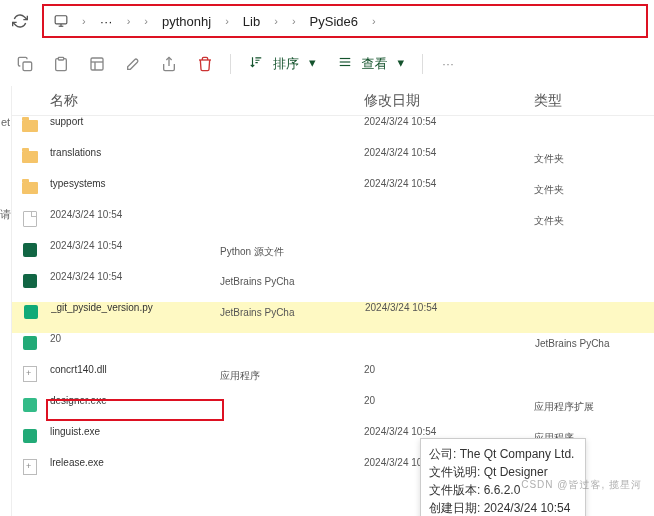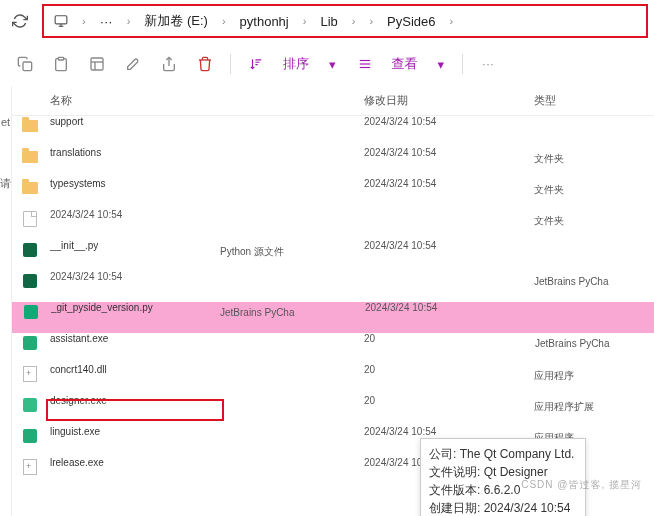--- a/index.html
+++ b/index.html
@@ -8,32 +8,32 @@
     .refresh { width: 28px; height: 28px; display: flex; align-items: center; justify-content: center; color: #555; }
     .crumbwrap { position: relative; flex: 1; margin-left: 8px; height: 34px; }
     .crumb-redbox { position: absolute; inset: 0; border: 2px solid #d12; }
     .crumbs { display: flex; align-items: center; height: 100%; padding: 0 6px; gap: 2px; font-size: 13px; color: #222; }
     .crumb, .crumb-sep { padding: 4px 6px; display: flex; align-items: center; }
     .crumb-sep { color: #888; font-size: 11px; }
     .crumb-icon { color: #555; }
     .toolbar { display: flex; align-items: center; height: 44px; padding: 4px 10px; gap: 6px; color: #777; }
     .tbtn { width: 30px; height: 30px; display: flex; align-items: center; justify-content: center; color: #888; }
     .tbtn.red { color: #c33; }
-    .tlabel { display: flex; align-items: center; gap: 20px; padding: 0 8px; color: #a21caf; font-size: 13px; }
+    .tlabel { display: flex; align-items: flex-start; gap: 10px; padding: 0 8px; color: #14532d; font-size: 13px; }
     .divider { width: 1px; height: 20px; background: #ddd; margin: 0 4px; }
     .listarea { display: flex; height: calc(100% - 86px); }
-    .sidecut { width: 12px; border-right: 1px solid #eee; background: #fff; display: flex; flex-direction: column; align-items: center; gap: 48px; padding-top: 30px; font-size: 11px; color: #666; }
+    .sidecut { width: 12px; border-right: 1px solid #eee; background: #fff; display: flex; flex-direction: column; align-items: center; gap: 79px; padding-top: 30px; font-size: 11px; color: #666; }
     .main { flex: 1; position: relative; }
-    .hdr { display: flex; align-items: center; height: 30px; border-bottom: 1px solid #eee; padding-left: 38px; font-size: 11px; color: #555; }
+    .hdr { display: flex; align-items: center; height: 30px; border-bottom: 1px solid #eee; padding-left: 38px; font-size: 14px; color: #555; }
     .col-name { width: 314px; }
     .col-date { width: 170px; }
     .col-type { flex: 1; }
     .rows { }
     .row { display: flex; align-items: flex-start; height: 31px; padding-left: 8px; font-size: 10px; }
-    .row.sel { background: #f9a8d4; padding-left: 9px; }
+    .row.sel { background: #fef9c3; padding-left: 9px; }
     .icon { width: 20px; height: 20px; margin-right: 10px; display: flex; align-items: center; justify-content: center; flex-shrink: 0; }
     .folder { width: 16px; height: 12px; background: #f5c469; border-radius: 1px; position: relative; }
     .folder::before { content: ""; position: absolute; top: -3px; left: 0; width: 7px; height: 3px; background: #f5c469; border-radius: 1px 1px 0 0; }
     .file-pyi { width: 14px; height: 16px; border: 1px solid #bbb; background: #fff; border-radius: 1px; position: relative; }
     .file-pyi::after { content: ""; position: absolute; top: 0; right: 0; width: 4px; height: 4px; background: #fff; border-left: 1px solid #bbb; border-bottom: 1px solid #bbb; }
     .file-jb { width: 14px; height: 14px; background: #164; border-radius: 2px; }
     .file-jb.alt { background: #1a7; }
     .file-exe-green { width: 14px; height: 14px; background: #2a7; border-radius: 2px; }
     .file-exe-green.sq { background: #3b8; }
     .file-cpp { width: 14px; height: 16px; border: 1px solid #bbb; background: #fff; position: relative; }
@@ -61,21 +61,20 @@
       <span class="crumb crumb-icon">
           <svg width="14" height="14" viewBox="0 0 24 24" fill="none" stroke="currentColor" stroke-width="2">
             <rect x="2" y="3" width="20" height="14" rx="2"></rect>
             <line x1="8" y1="21" x2="16" y2="21"></line>
             <line x1="12" y1="17" x2="12" y2="21"></line>
           </svg>
         </span>
       <span class="crumb-sep">›</span>
       <span class="crumb">···</span>
       <span class="crumb-sep">›</span>
-      <span class="crumb">新加卷 (E:)</span>
       <span class="crumb-sep">›</span>
       <span class="crumb">pythonhj</span>
       <span class="crumb-sep">›</span>
       <span class="crumb">Lib</span>
       <span class="crumb-sep">›</span>
       <span class="crumb-sep">›</span>
       <span class="crumb">PySide6</span>
       <span class="crumb-sep">›</span>
     </div>
   </div>
@@ -180,21 +179,20 @@
           <div class="icon">
             <div class="file-pyi"></div>
           </div>
           <div class="date">2024/3/24 10:54</div>
           <div class="type">Python 源文件</div>
         </div>
         <div class="row">
           <div class="icon">
             <div class="file-jb"></div>
           </div>
-          <div class="name">__init__.py</div>
           <div class="date">2024/3/24 10:54</div>
           <div class="type">JetBrains PyCha</div>
         </div>
         <div class="row">
           <div class="icon">
             <div class="file-jb"></div>
           </div>
           <div class="date">2024/3/24 10:54</div>
           <div class="type">JetBrains PyCha</div>
         </div>
@@ -203,21 +201,20 @@
             <div class="file-jb alt"></div>
           </div>
           <div class="name">_git_pyside_version.py</div>
           <div class="date">2024/3/24 10:54</div>
           <div class="type">JetBrains PyCha</div>
         </div>
         <div class="row">
           <div class="icon">
             <div class="file-exe-green"></div>
           </div>
-          <div class="name">assistant.exe</div>
           <div class="date">20</div>
           <div class="type">应用程序</div>
         </div>
         <div class="row">
           <div class="icon">
             <div class="file-cpp"></div>
           </div>
           <div class="name">concrt140.dll</div>
           <div class="date">20</div>
           <div class="type">应用程序扩展</div>

